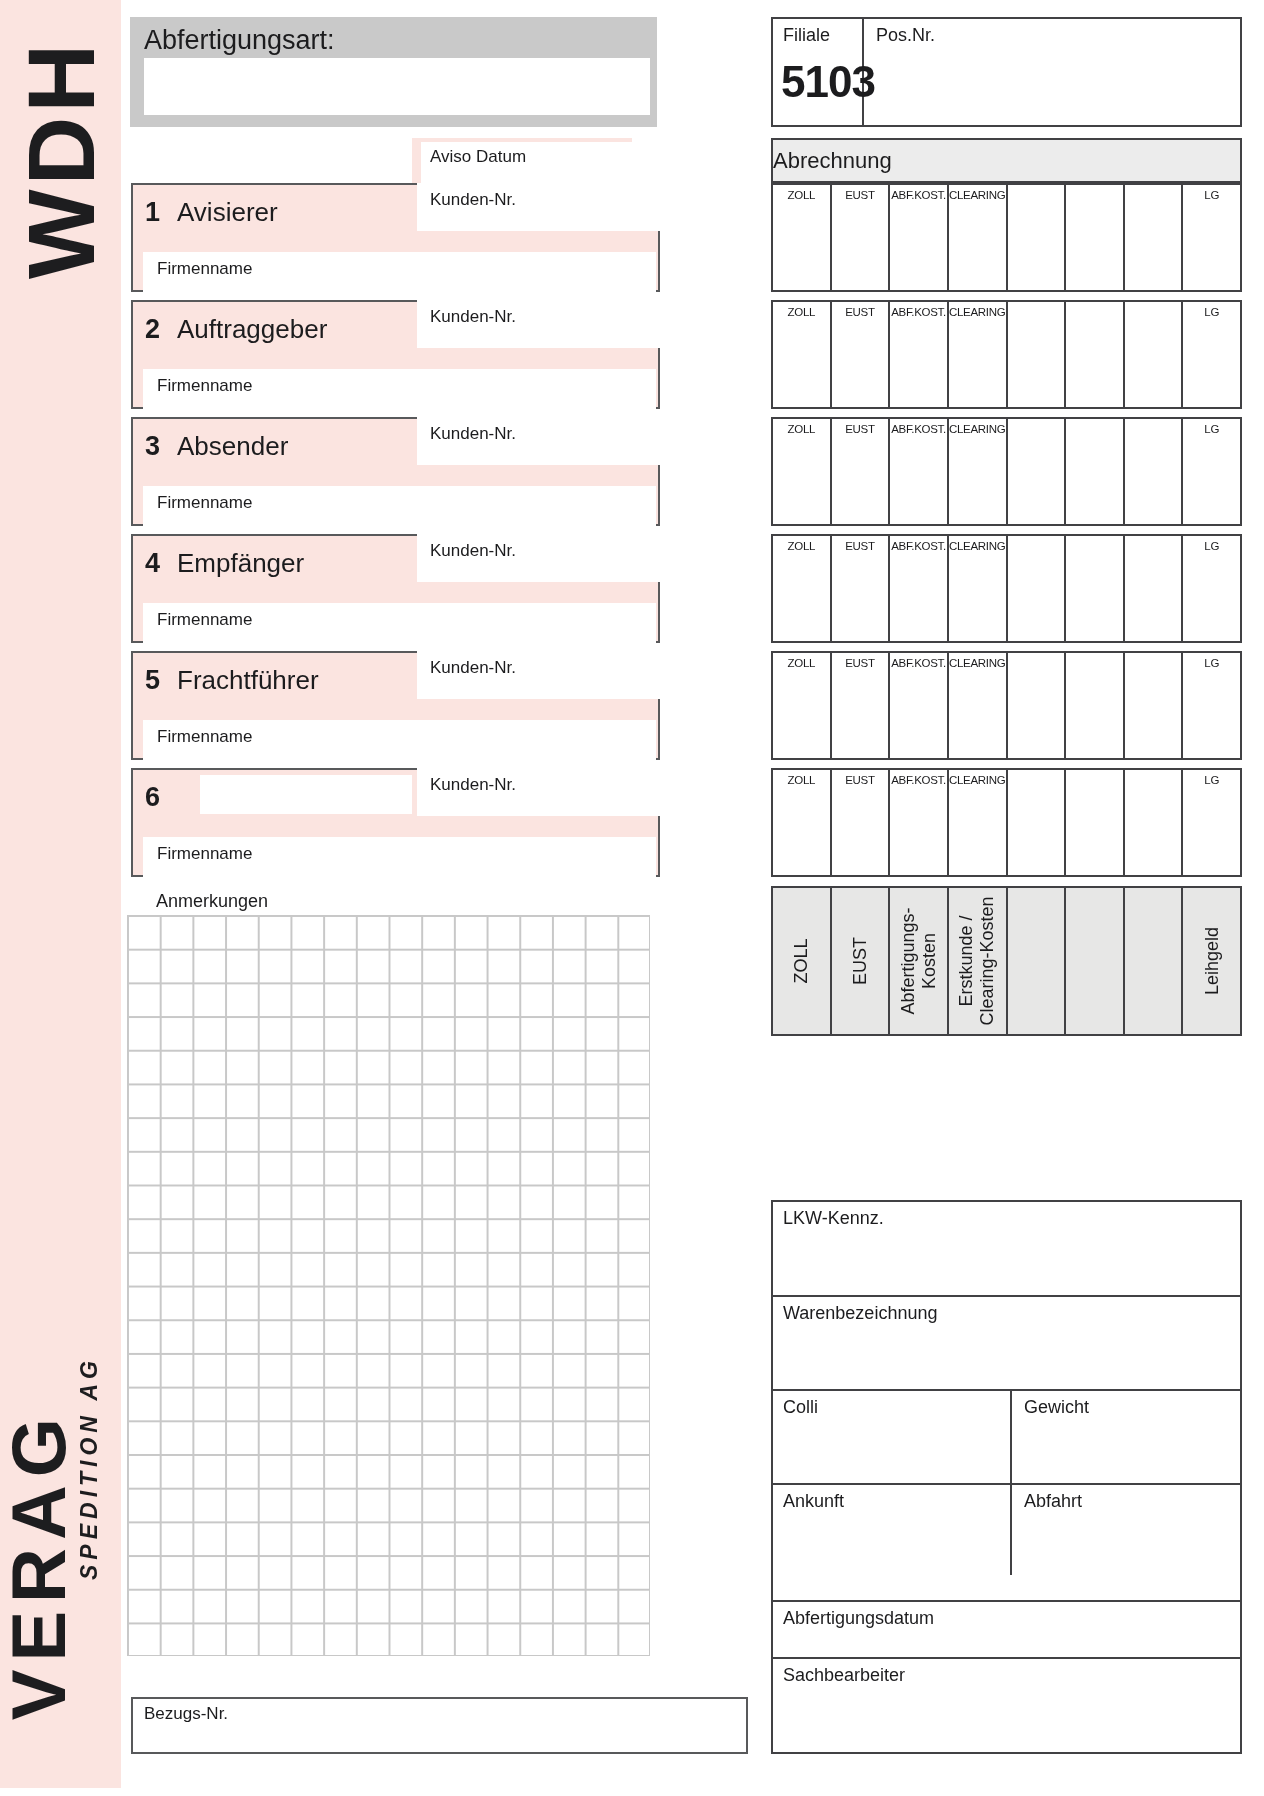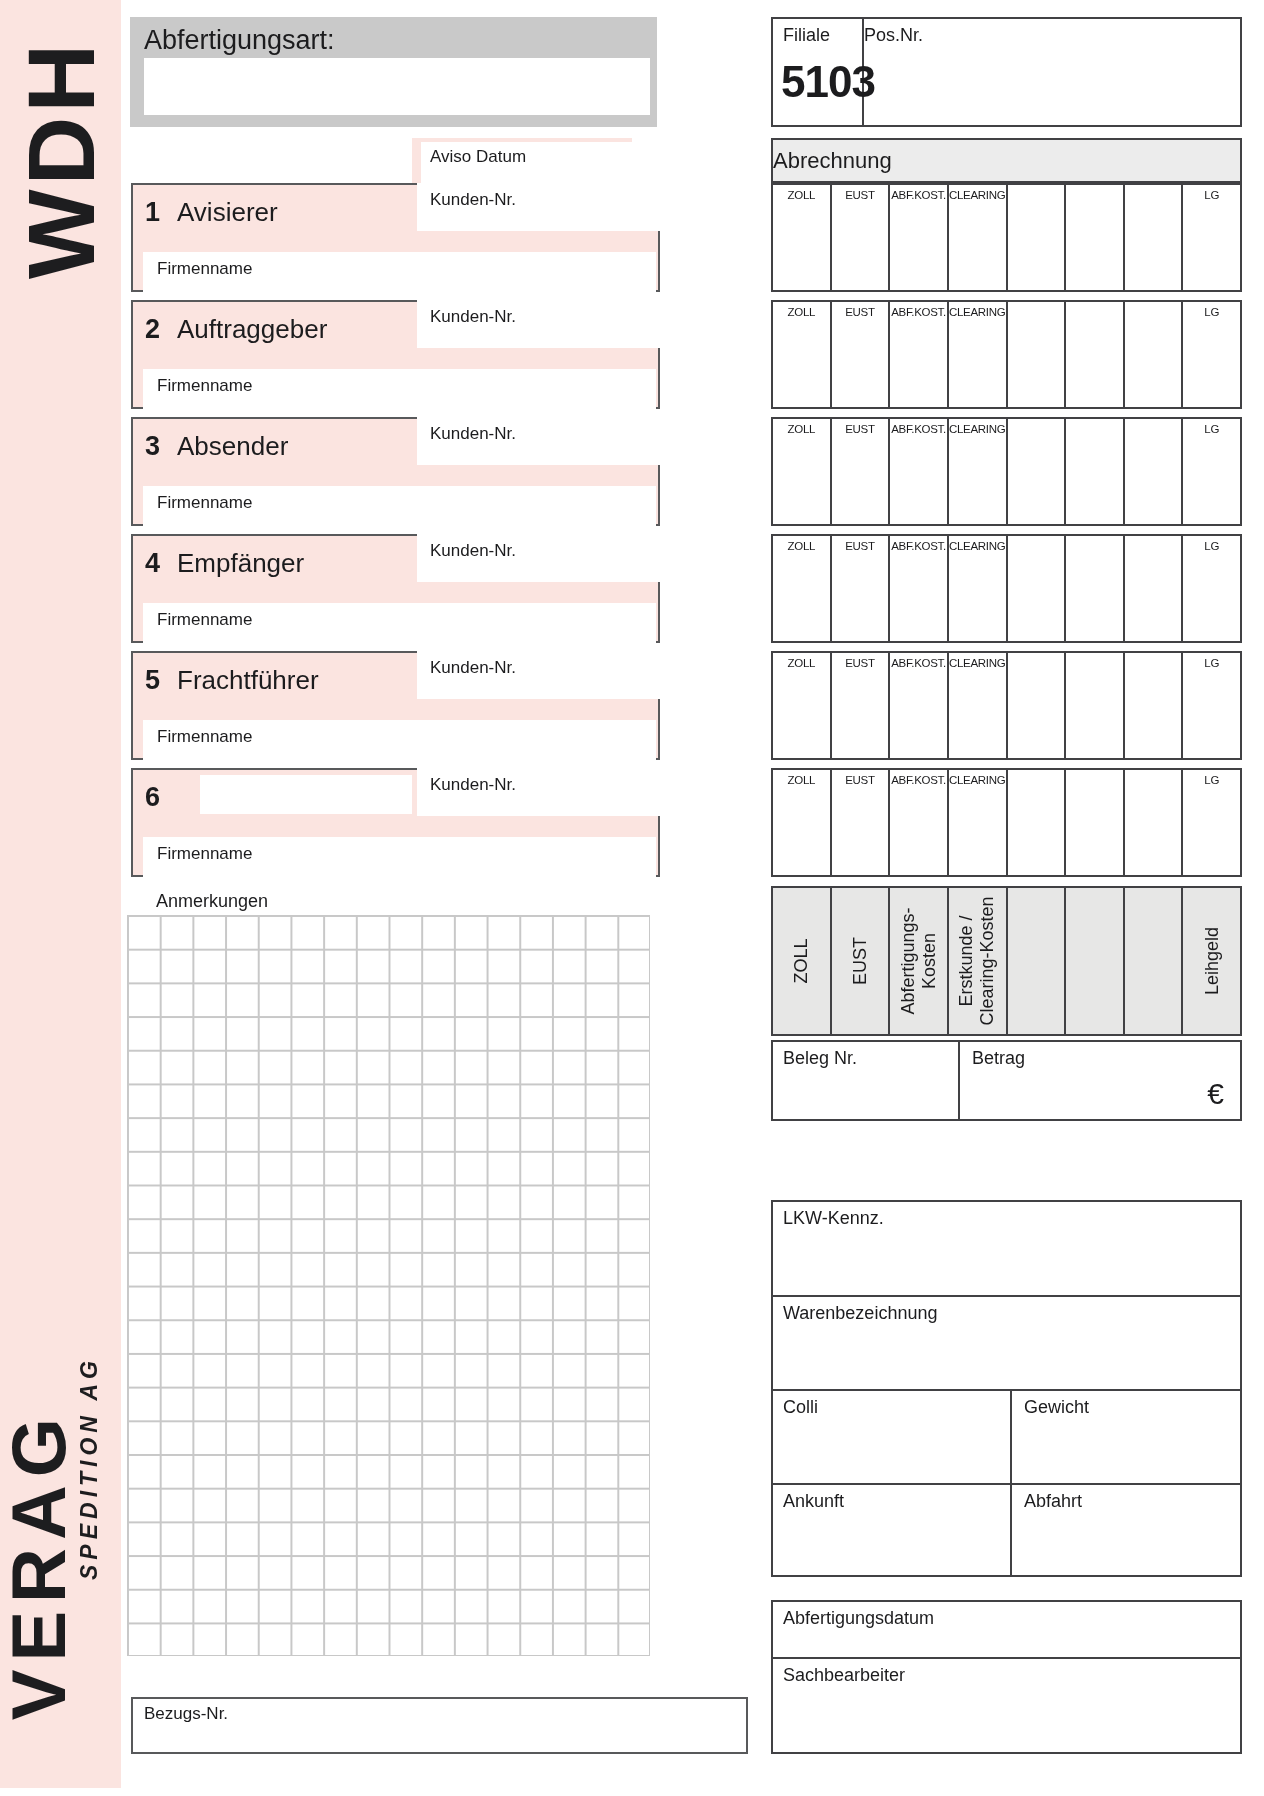--- a/index.html
+++ b/index.html
@@ -42,38 +42,38 @@
   
   .bezugs{position:absolute;left:131px;top:1697px;width:617px;height:57px;background:#ffffff;
     border:2px solid #58595b;box-sizing:border-box;}
   .bezugs-label{position:absolute;left:11px;top:5px;font-size:17px;}
   
   .rbox{position:absolute;left:771px;width:471px;border:2px solid #414144;box-sizing:border-box;background:#ffffff;}
   .filiale-box{top:17px;height:110px;}
   .filiale-cell{position:absolute;left:0;top:0;width:91px;height:100%;border-right:2px solid #414144;box-sizing:border-box;}
   .filiale-label{position:absolute;left:10px;top:6px;font-size:18px;}
   .filiale-value{position:absolute;left:8px;top:38px;font-size:44px;font-weight:700;letter-spacing:-1px;}
-  .posnr-label{position:absolute;left:91px;top:6px;font-size:18px;text-align:center;}
+  .posnr-label{position:absolute;left:103px;top:6px;font-size:18px;text-align:center;}
   .abr-header{top:138px;height:45px;background:#ececec;display:flex;align-items:center;justify-content:flex-start;font-size:22px;}
   .abr-block{position:absolute;left:771px;width:471px;height:109px;border:2px solid #414144;box-sizing:border-box;display:flex;background:#ffffff;}
   .abr-cell{flex:1;border-right:2px solid #414144;box-sizing:border-box;text-align:center;padding-top:4px;
     font-size:11.5px;letter-spacing:-0.3px;overflow:hidden;}
   .abr-cell:last-child{border-right:none;}
   .abr-footer{position:absolute;left:771px;top:886px;width:471px;height:150px;border:2px solid #414144;
     box-sizing:border-box;display:flex;background:#e7e7e6;}
   .abrf-cell{flex:1;position:relative;border-right:2px solid #414144;box-sizing:border-box;}
   .abrf-cell:last-child{border-right:none;}
   .rot{position:absolute;left:50%;top:50%;transform:translate(-50%,-50%) rotate(-90deg);
     width:140px;text-align:center;font-size:18px;line-height:1.15;}
   .beleg-box{top:1040px;height:81px;}
   .beleg-cell{position:absolute;left:0;top:0;width:187px;height:100%;border-right:2px solid #414144;box-sizing:border-box;}
   .beleg-label{position:absolute;left:10px;top:6px;font-size:18px;}
   .betrag-label{position:absolute;left:199px;top:6px;font-size:18px;}
   .euro{position:absolute;right:16px;bottom:8px;font-size:30px;}
-  .lkw-box{top:1200px;height:377px;}
+  .lkw-box{top:1200px;height:458px;}
   .lkw-row{position:absolute;left:0;width:100%;box-sizing:border-box;border-bottom:2px solid #414144;}
   .lkw-row:last-child{border-bottom:none;}
   .half{position:absolute;left:0;top:0;width:239px;height:100%;border-right:2px solid #414144;box-sizing:border-box;}
   .cell-label{position:absolute;left:10px;top:6px;font-size:18px;}
   .cell-label2{position:absolute;left:251px;top:6px;font-size:18px;}
   .abfd-box{top:1600px;height:154px;}
   .abfd-row1{position:absolute;left:0;top:0;width:100%;height:57px;border-bottom:2px solid #414144;box-sizing:border-box;}
   .abfd-row2{position:absolute;left:0;top:57px;width:100%;height:93px;}
 </style>
 </head>
@@ -261,29 +261,20 @@
         <div class="rot"></div>
       </div>
       <div class="abrf-cell">
         <div class="rot"></div>
       </div>
       <div class="abrf-cell">
         <div class="rot">Leihgeld</div>
       </div>
     </div>
 
-  <div class="rbox beleg-box">
-    <div class="beleg-cell">
-      <div class="beleg-label">Beleg Nr.</div>
-    </div>
-    <div class="betrag-label">Betrag</div>
-    <div style="position:absolute;left:187px;top:0;right:0;bottom:0;">
-      <div class="euro">€</div>
-    </div>
-  </div>
 
   <div class="anm-label">Anmerkungen</div>
   <div class="anm-grid"></div>
 
   <div class="rbox lkw-box">
     <div class="lkw-row" style="top:0;height:95px;">
       <div class="cell-label">LKW-Kennz.</div>
     </div>
     <div class="lkw-row" style="top:95px;height:94px;">
       <div class="cell-label">Warenbezeichnung</div>

